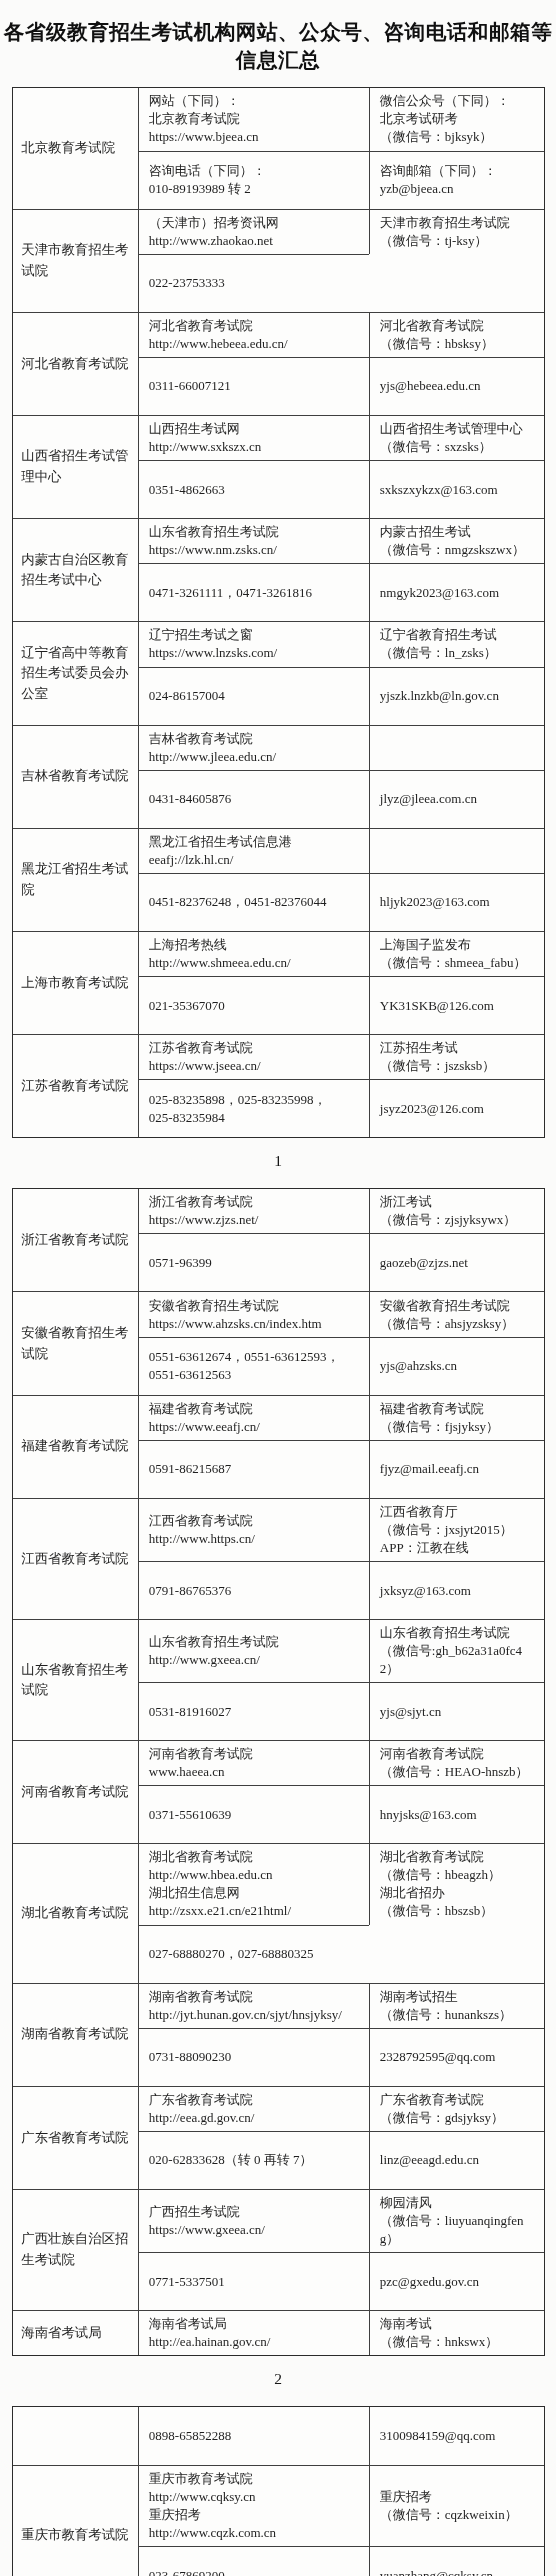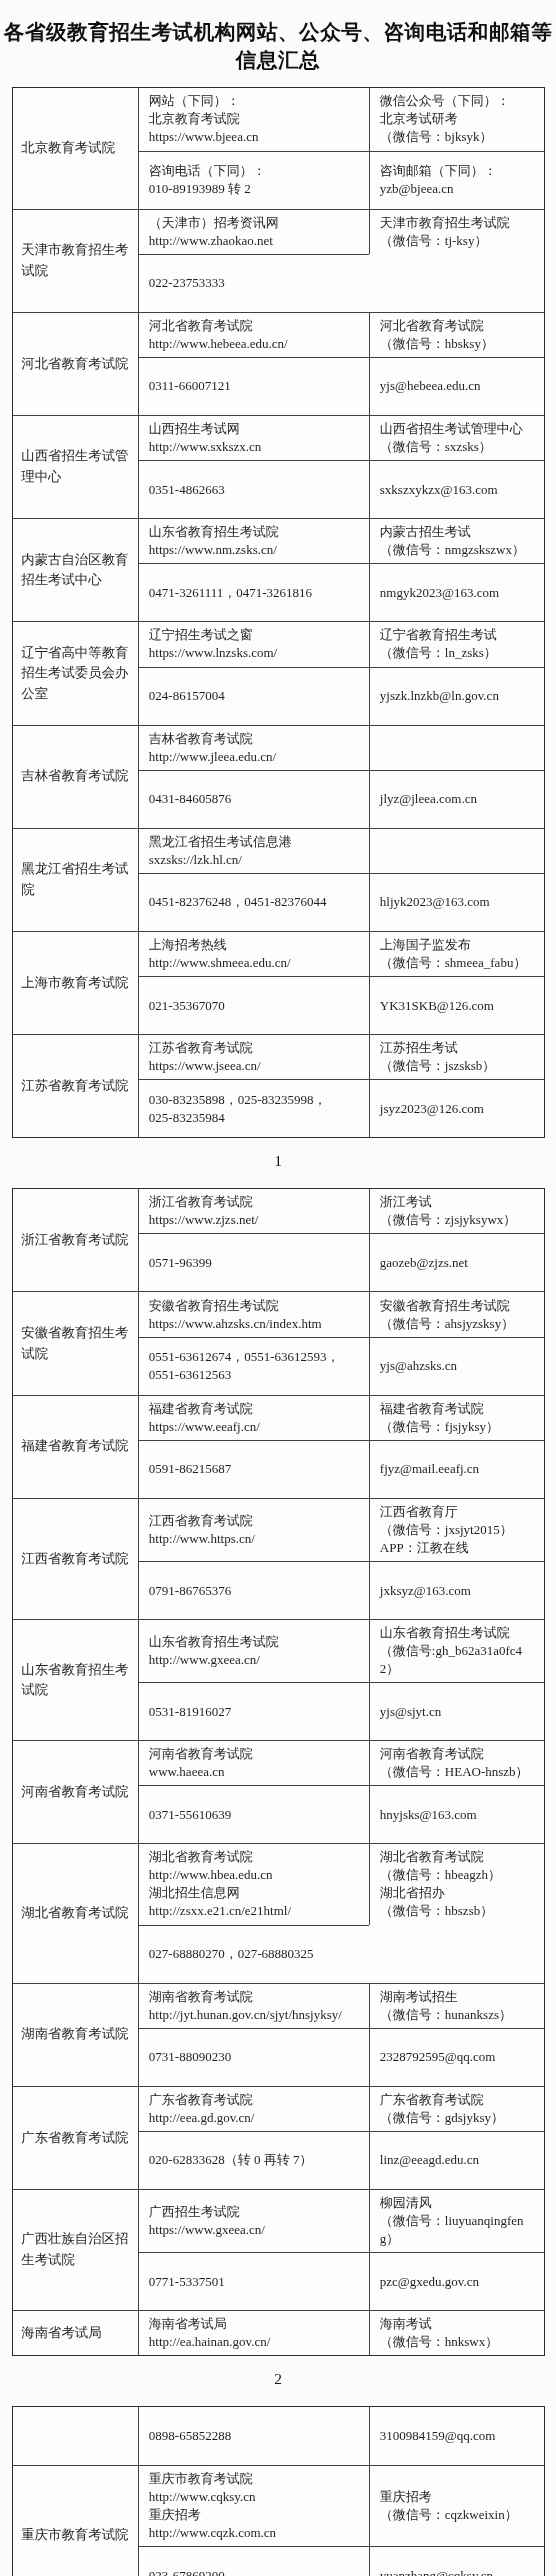--- a/index.html
+++ b/index.html
@@ -193,21 +193,21 @@
             <div class="line">0431-84605876</div>
           </div>
           <div class="cell c3 r2 tall sub2">
             <div class="line">jlyz@jleea.com.cn</div>
           </div>
         </div>
         <div class="trow">
           <div class="cell org span2">黑龙江省招生考试院</div>
           <div class="cell c2 r1">
             <div class="line">黑龙江省招生考试信息港</div>
-            <div class="line">sxzsks://lzk.hl.cn/</div>
+            <div class="line">eeafj://lzk.hl.cn/</div>
           </div>
           <div class="cell c3 r1"></div>
           <div class="cell c2 r2 tall sub2">
             <div class="line">0451-82376248，0451-82376044</div>
           </div>
           <div class="cell c3 r2 tall sub2">
             <div class="line">hljyk2023@163.com</div>
           </div>
         </div>
         <div class="trow">
@@ -231,21 +231,21 @@
           <div class="cell org span2">江苏省教育考试院</div>
           <div class="cell c2 r1">
             <div class="line">江苏省教育考试院</div>
             <div class="line">https://www.jseea.cn/</div>
           </div>
           <div class="cell c3 r1">
             <div class="line">江苏招生考试</div>
             <div class="line">（微信号：jszsksb）</div>
           </div>
           <div class="cell c2 r2 tall sub2">
-            <div class="line">030-83235898，025-83235998，</div>
+            <div class="line">025-83235898，025-83235998，</div>
             <div class="line">025-83235984</div>
           </div>
           <div class="cell c3 r2 tall sub2">
             <div class="line">jsyz2023@126.com</div>
           </div>
         </div>
       </div>
       <div class="pagenum">1</div>
     </section>
     <section class="page-section">

